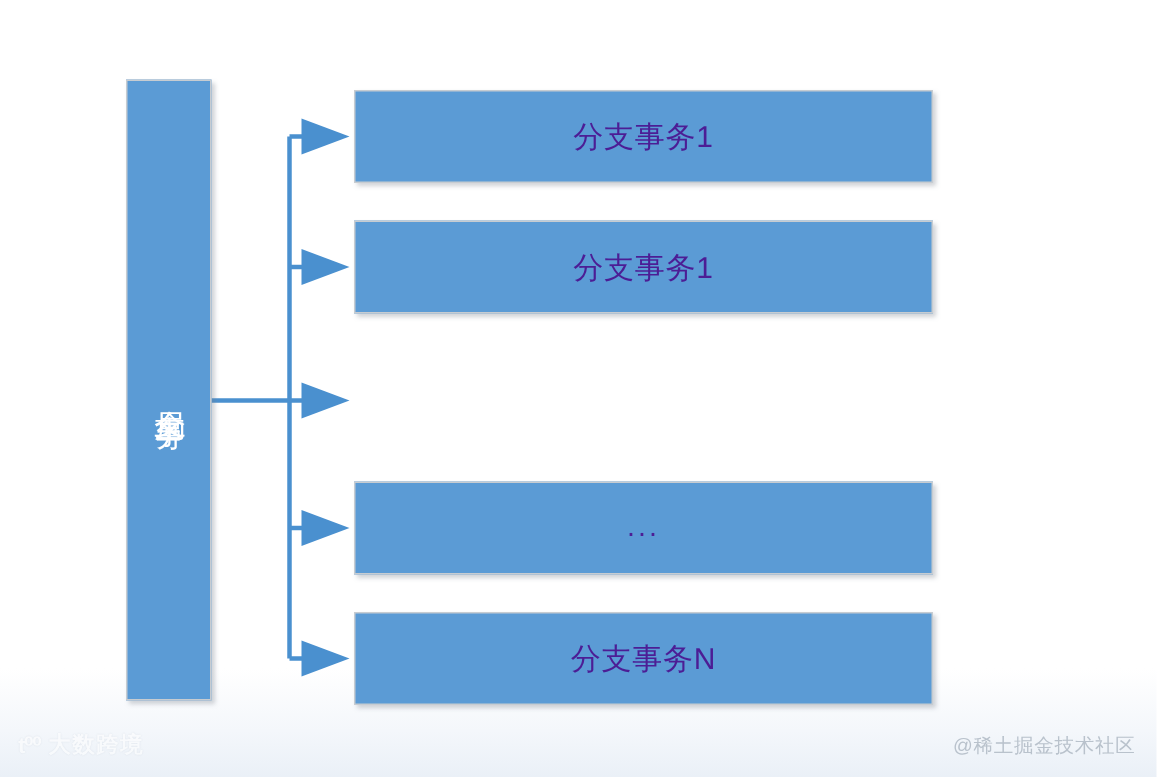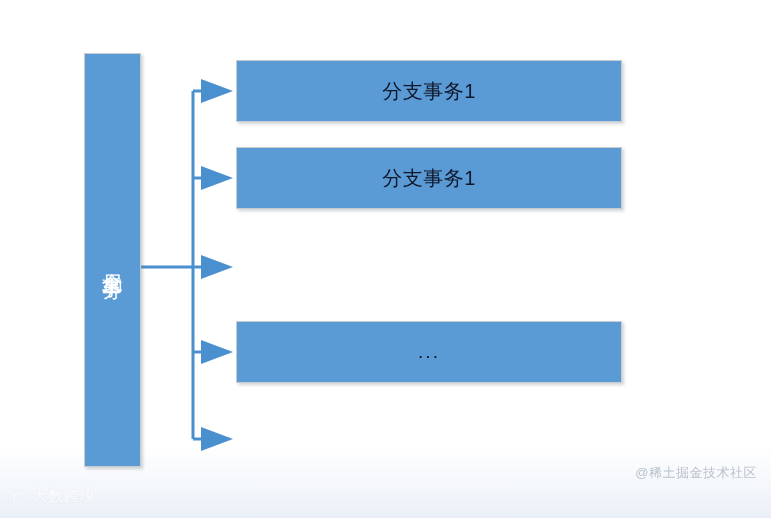--- a/index.html
+++ b/index.html
@@ -53,21 +53,21 @@
   }
 
   
   .branch-node {
     left: 236px;
     width: 386px;
     height: 62px;
   }
   .branch-label {
     font-size: 20px;
-    color: #0f172a;
+    color: #4c1d95;
     white-space: nowrap;
     letter-spacing: 0.5px;
   }
   .branch-label.ellipsis {
     font-size: 19px;
     letter-spacing: 2px;
   }
 
   
   #connectors {
@@ -99,21 +99,21 @@
   #watermark-left .wm-text {
     font-size: 15px;
     color: #ffffff;
     text-shadow: 0 0 1px rgba(186,196,209,0.9);
     font-weight: bold;
     letter-spacing: 1px;
   }
   #watermark-right {
     position: absolute;
     right: 14px;
-    top: 464px;
+    top: 488px;
     font-size: 13px;
     color: #b9c2cc;
     letter-spacing: 0.5px;
   }
 </style>
 </head>
 <body>
 
 <div id="canvas">
 
@@ -149,20 +149,23 @@
 
   <div class="node branch-node" style="top:147px;">
     <span class="branch-label">分支事务1</span>
   </div>
 
 
   <div class="node branch-node" style="top:321px;">
     <span class="branch-label ellipsis">...</span>
   </div>
 
+  <div class="node branch-node" style="top:408px;">
+    <span class="branch-label">分支事务N</span>
+  </div>
 
   <div id="watermark-left">
     <span class="wm-logo">t⁰⁰</span>
     <span class="wm-text">大数跨境</span>
   </div>
 
   <div id="watermark-right">@稀土掘金技术社区</div>
 
 </div>
 

